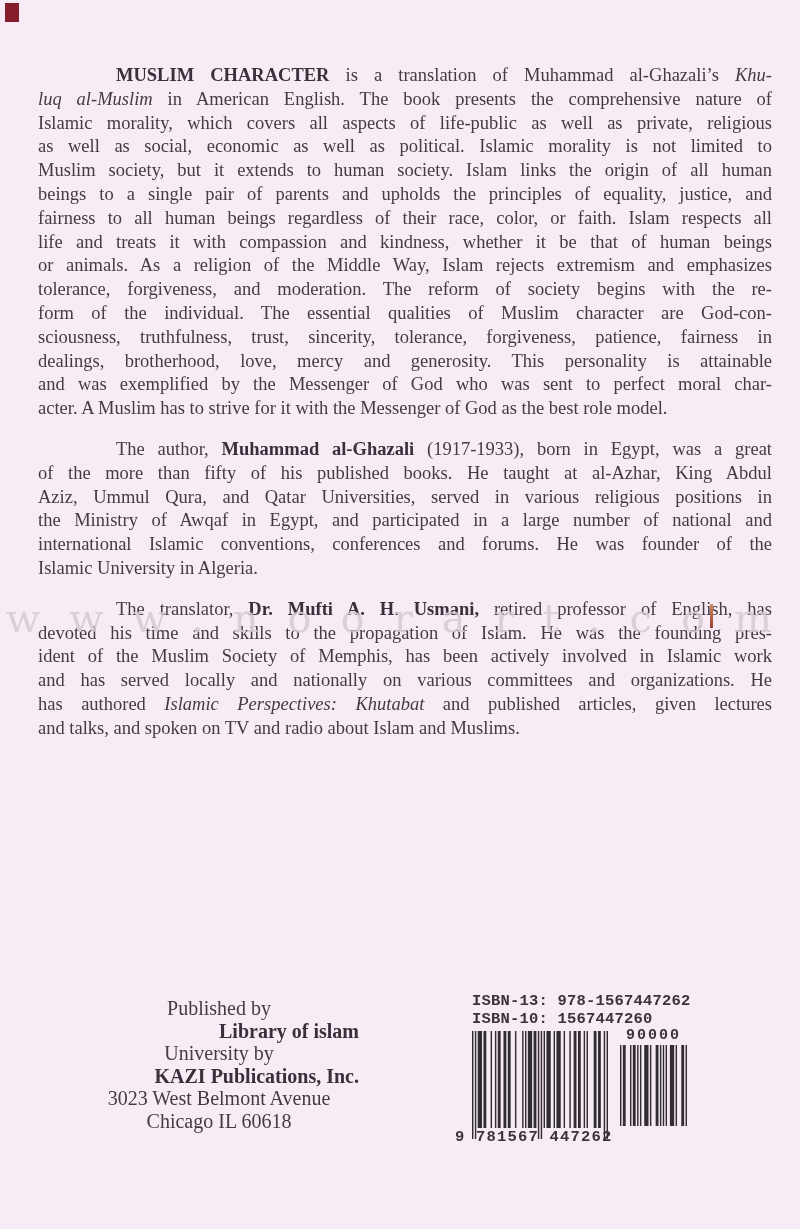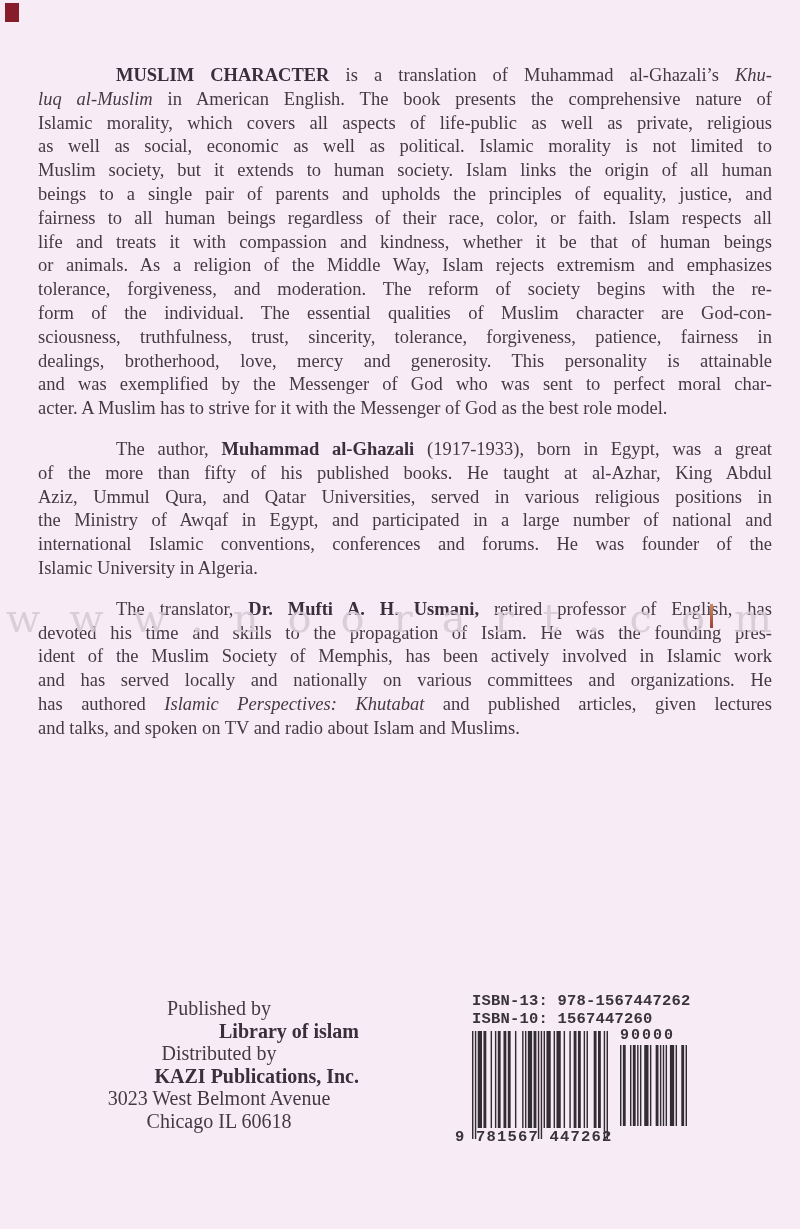--- a/index.html
+++ b/index.html
@@ -30,21 +30,21 @@
 
   
   .publisher{position:absolute;left:79px;top:997px;width:280px;text-align:center;
              color:#453944;font-size:20px;line-height:22.5px;}
   .publisher .bold{font-weight:bold;color:#3b2f3b;text-align:right;}
 
   
   .isbn-label{position:absolute;left:472px;font-family:"Liberation Mono",monospace;
               font-weight:bold;font-size:15.5px;letter-spacing:0.2px;color:#39333a;white-space:nowrap;}
   .isbn13{top:992px;} .isbn10{top:1010px;}
-  .supp-num{position:absolute;left:620px;top:1027px;width:67px;
+  .supp-num{position:absolute;left:620px;top:1027px;width:67px;text-align:center;
             font-family:"Liberation Mono",monospace;font-weight:bold;font-size:15px;
             letter-spacing:2px;color:#39333a;}
   .barcode-main{position:absolute;left:472px;top:1031px;width:136px;height:108px;}
   .barcode-supp{position:absolute;left:620px;top:1045px;width:67px;height:92px;}
   .barcode-main rect,.barcode-supp rect{fill:#322c33;}
   .bc-digits{position:absolute;left:455px;top:1128px;font-family:"Liberation Mono",monospace;
              font-weight:bold;font-size:15.5px;letter-spacing:1.2px;color:#39333a;white-space:nowrap;}
 </style>
 </head>
 <body>
@@ -88,21 +88,21 @@
         <div class="tline last"><span>and talks, and spoken on TV and radio about Islam and Muslims.</span></div>
       </div>
   </div>
 
   <div class="watermark">www.noorart.com</div>
   <div class="tick"></div>
 
   <div class="publisher">
       <div>Published by</div>
       <div class="bold">Library of islam</div>
-      <div>Distributed by</div>
+      <div>University by</div>
       <div class="bold">KAZI Publications, Inc.</div>
       <div>3023 West Belmont Avenue</div>
       <div>Chicago IL 60618</div>
     </div>
 
   <div class="isbn-label isbn13">ISBN-13: 978-1567447262</div>
   <div class="isbn-label isbn10">ISBN-10: 1567447260</div>
   <div class="supp-num">90000</div>
   <svg class="barcode-main" viewBox="0 0 136 108" preserveAspectRatio="none">
       <rect x="0.00" y="0" width="1.43" height="108"></rect>

